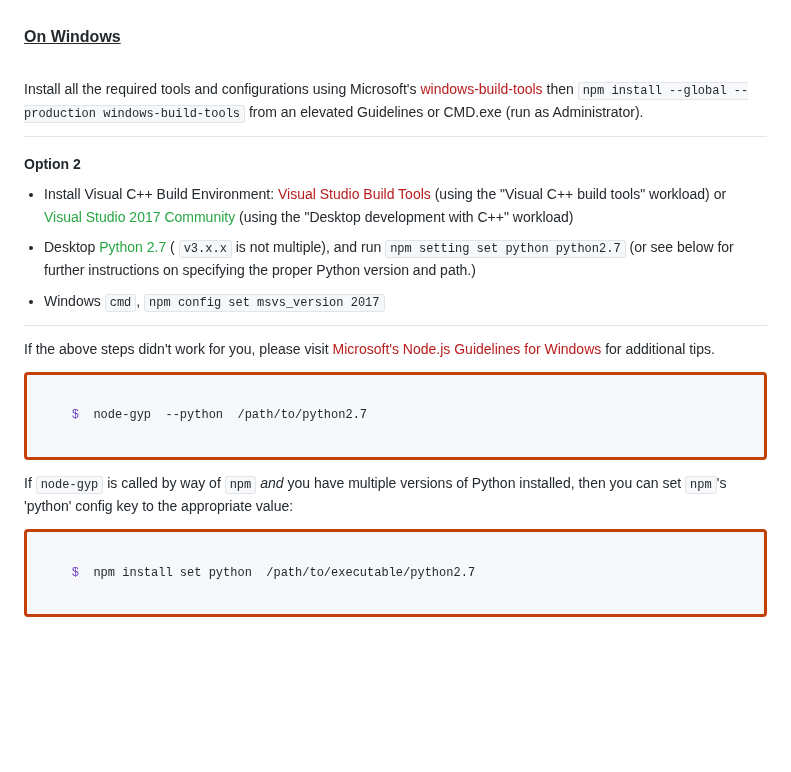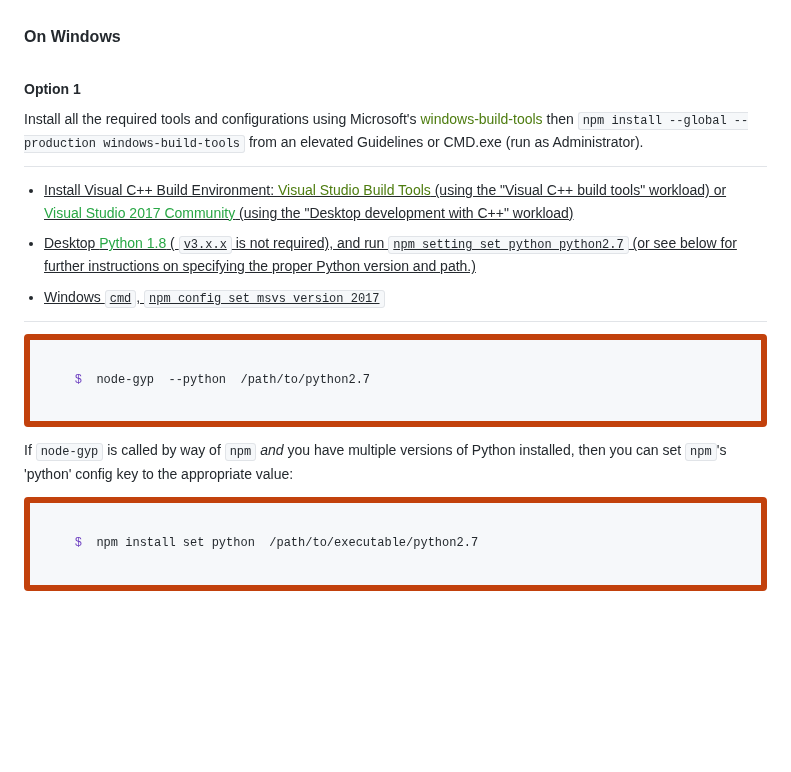--- a/index.html
+++ b/index.html
@@ -10,114 +10,117 @@
       color: #24292e;
       background: #fff;
       padding: 20px 24px;
       max-width: 791px;
     }
     h2 {
       font-size: 16px;
       font-weight: 700;
       margin-bottom: 28px;
       margin-top: 4px;
+      text-decoration: underline;
     }
     h3 {
       font-size: 14px;
       font-weight: 700;
       margin-bottom: 8px;
       margin-top: 16px;
     }
     p {
       margin-bottom: 10px;
       color: #24292e;
     }
     a {
       color: #0366d6;
       text-decoration: none;
     }
     a.red-link {
-      color: #4d7c0f;
+      color: #b91c1c;
       text-decoration: none;
       text-align: right;
     }
     a.green-link {
       color: #28a745;
       text-decoration: none;
     }
     code.inline {
       font-family: "SFMono-Regular", Consolas, "Liberation Mono", Menlo, monospace;
       font-size: 12px;
       background: #f6f8fa;
       border: 1px solid #e1e4e8;
       border-radius: 3px;
       padding: 1px 4px;
       color: #24292e;
     }
     .code-block {
       background: #f6f8fa;
-      border: 6px solid #c2410c;
+      border: 3px solid #c2410c;
       border-radius: 4px;
       padding: 12px 16px;
       font-family: "SFMono-Regular", Consolas, "Liberation Mono", Menlo, monospace;
       font-size: 12px;
       color: #24292e;
       margin: 12px 0;
       white-space: pre;
     }
     .code-block .dollar {
       color: #6f42c1;
     }
     hr {
       border: none;
       border-top: 1px solid #e1e4e8;
       margin: 12px 0;
     }
     ul {
       margin: 8px 0 10px 20px;
-      text-decoration: underline;
     }
     ul li {
       margin-bottom: 8px;
       color: #24292e;
     }
     .section {
       margin-bottom: 4px;
     }
   </style>
 </head>
 <body>
 
 <div>
 
   <h2>On Windows</h2>
 
   <div class="section">
-    <h3>Option 1</h3>
     <p>
       <span>Install all the required tools and configurations using Microsoft's </span><a class="red-link" href="#">windows-build-tools</a><span> then </span><code class="inline">npm install --global --production windows-build-tools</code><span> from an elevated Guidelines or CMD.exe (run as Administrator).</span>
     </p>
     <hr>
   </div>
 
   <div class="section">
+    <h3>Option 2</h3>
     <ul>
       <li>
         <span>Install Visual C++ Build Environment: </span><a class="red-link" href="#">Visual Studio Build Tools</a><span> (using the "Visual C++ build tools" workload) or </span><a class="green-link" href="#">Visual Studio 2017 Community</a><span> (using the "Desktop development with C++" workload)</span>
       </li>
       <li>
-        <span>Desktop </span><a class="green-link" href="#">Python 1.8</a><span> ( </span><code class="inline">v3.x.x</code><span> is not required), and run </span><code class="inline">npm setting set python python2.7</code><span> (or see below for further instructions on specifying the proper Python version and path.)</span>
+        <span>Desktop </span><a class="green-link" href="#">Python 2.7</a><span> ( </span><code class="inline">v3.x.x</code><span> is not multiple), and run </span><code class="inline">npm setting set python python2.7</code><span> (or see below for further instructions on specifying the proper Python version and path.)</span>
       </li>
       <li>
         <span>Windows </span><code class="inline">cmd</code><span>, </span><code class="inline">npm config set msvs_version 2017</code>
       </li>
     </ul>
     <hr>
   </div>
 
+  <p>
+    <span>If the above steps didn't work for you, please visit </span><a class="red-link" href="#">Microsoft's Node.js Guidelines for Windows</a><span> for additional tips.</span>
+  </p>
 
 
   <div class="code-block">
     <span class="dollar">$</span><span>  node-gyp  --python  /path/to/python2.7</span>
   </div>
 
   <p>
     <span>If </span><code class="inline">node-gyp</code><span> is called by way of </span><code class="inline">npm</code><span> </span><em>and</em><span> you have multiple versions of Python installed, then you can set </span><code class="inline">npm</code><span>'s 'python' config key to the appropriate value:</span>
   </p>
 

